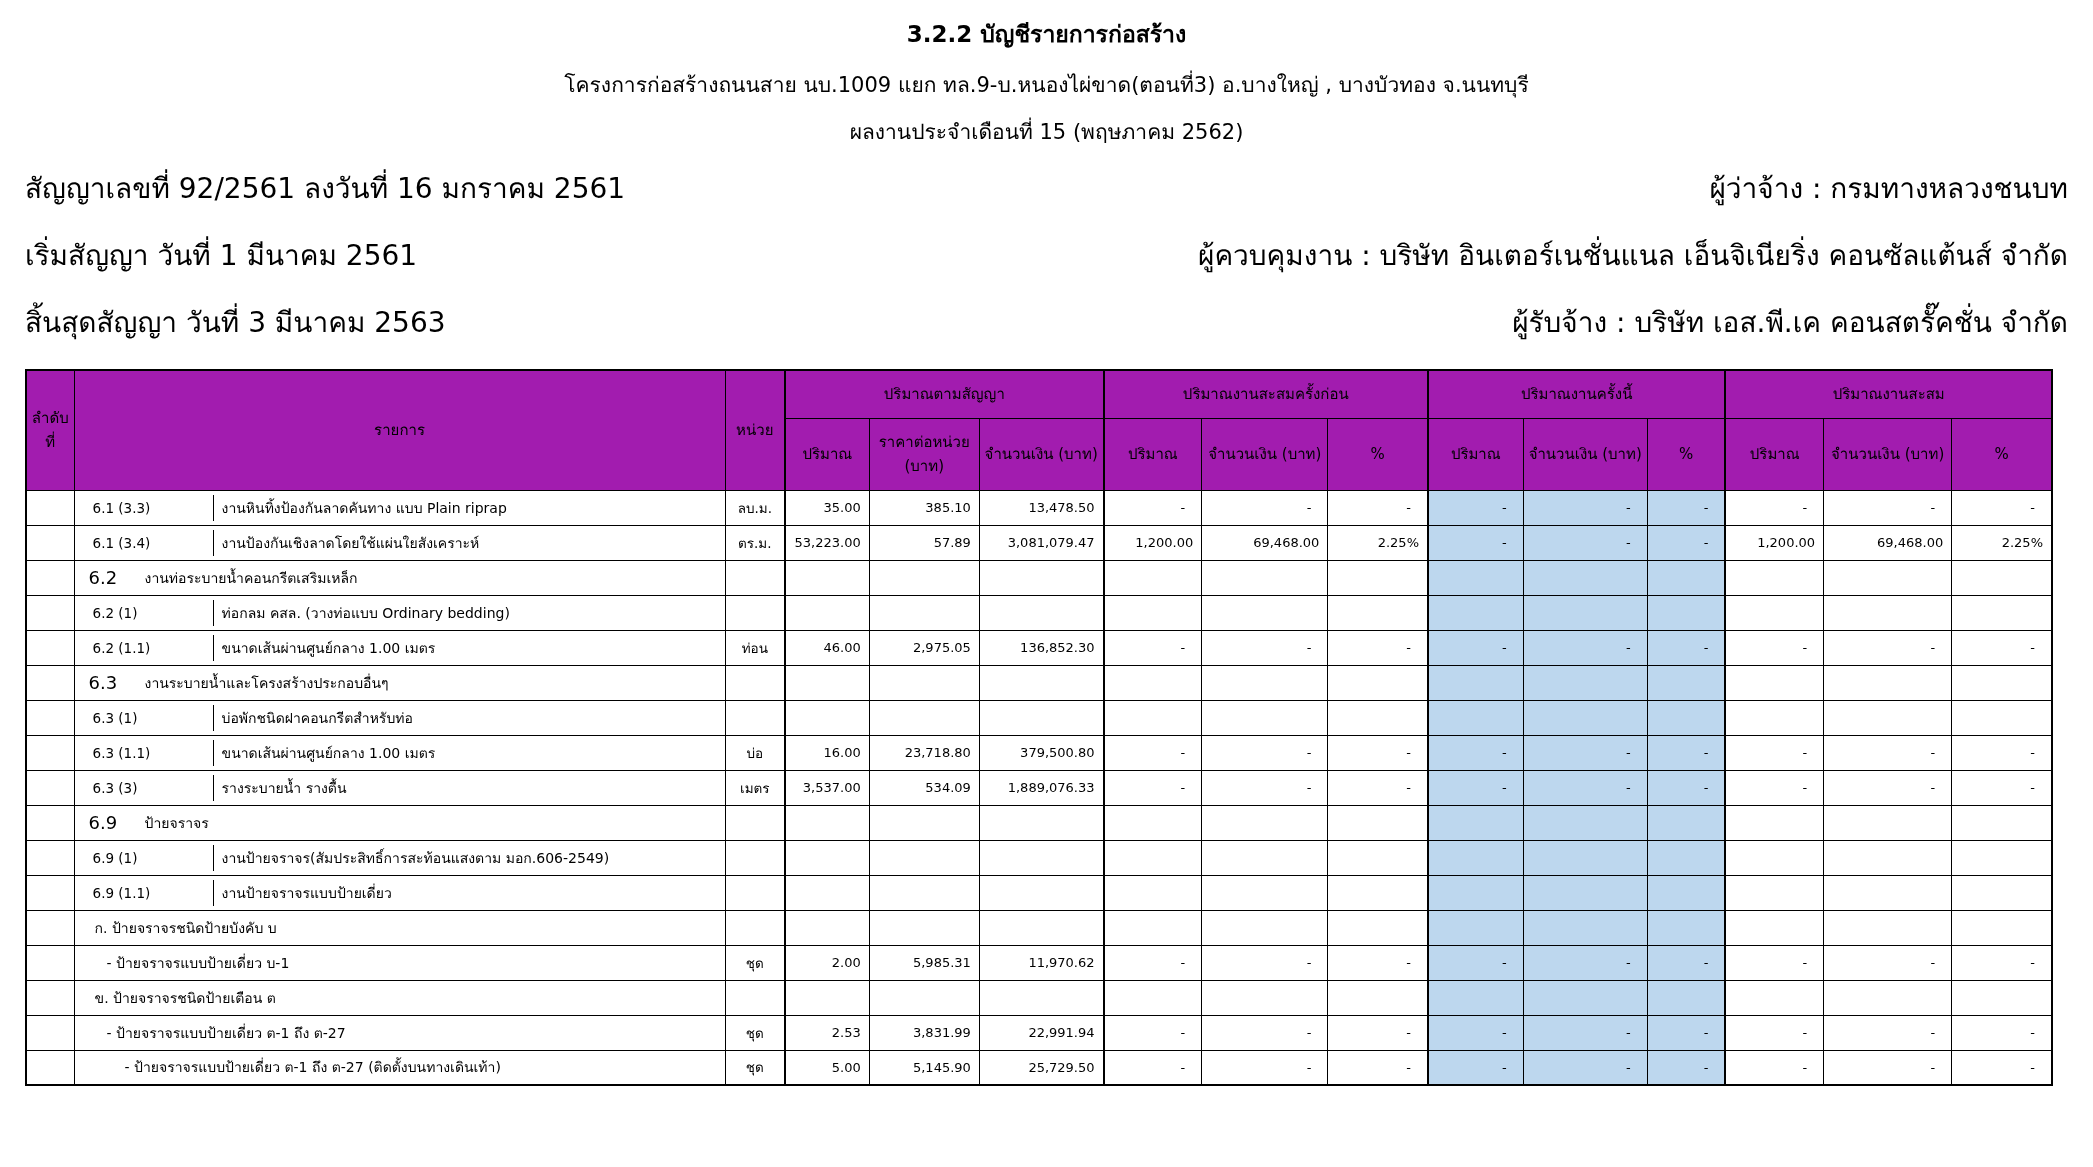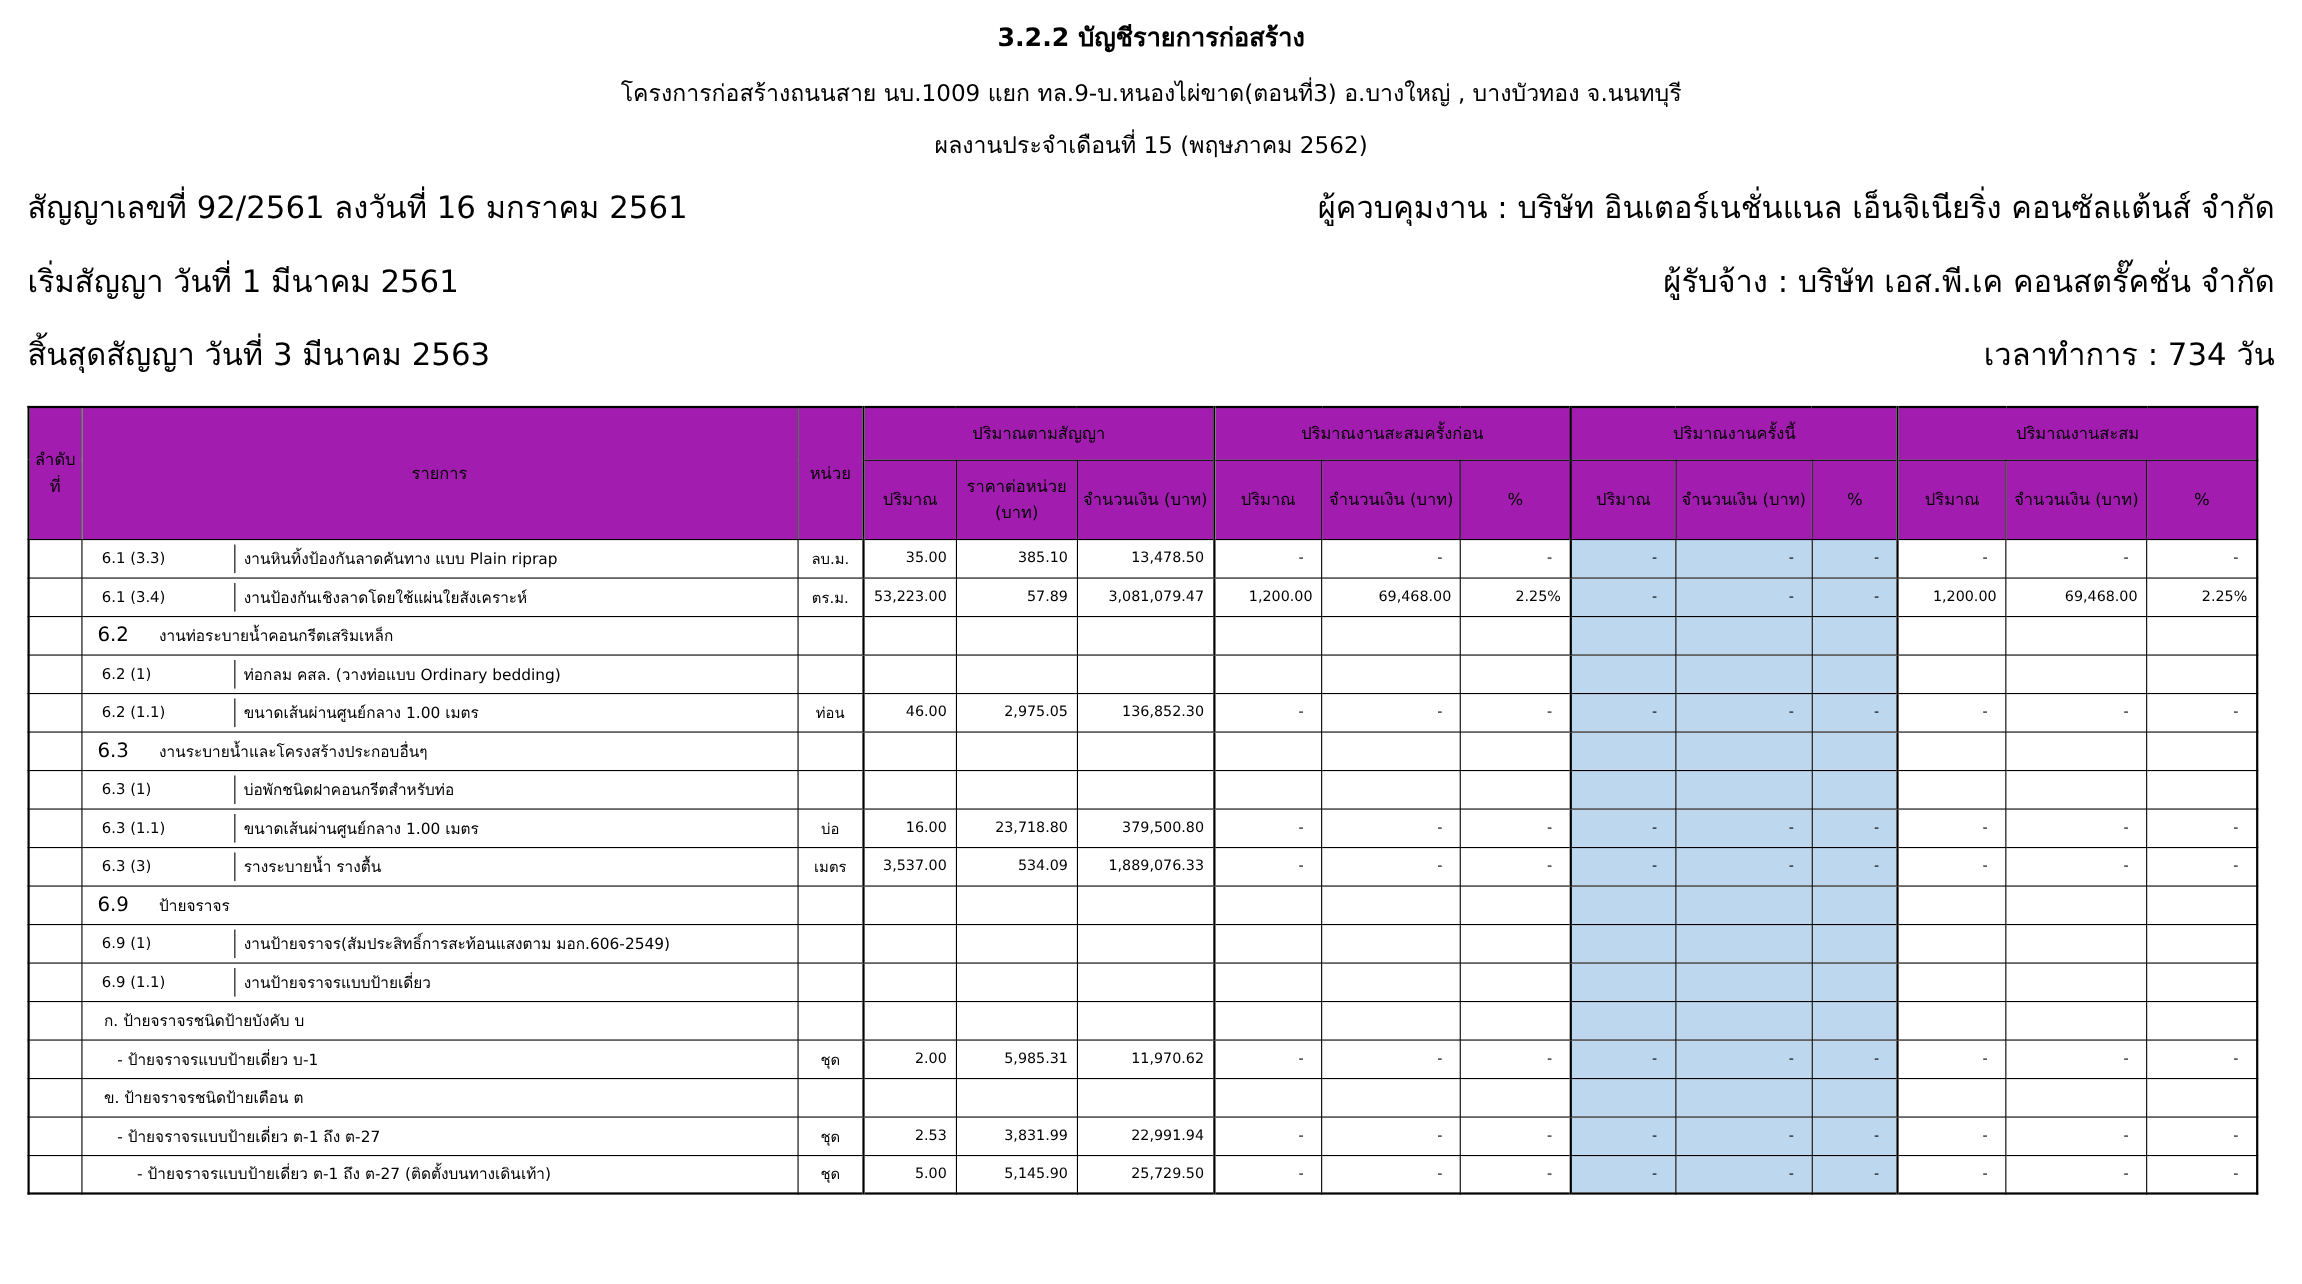--- a/index.html
+++ b/index.html
@@ -47,23 +47,23 @@
     <div class="title">3.2.2 บัญชีรายการก่อสร้าง</div>
     <div class="project">โครงการก่อสร้างถนนสาย นบ.1009 แยก ทล.9-บ.หนองไผ่ขาด(ตอนที่3) อ.บางใหญ่ , บางบัวทอง จ.นนทบุรี</div>
     <div class="period">ผลงานประจำเดือนที่ 15 (พฤษภาคม 2562)</div>
     <div class="info-grid">
       <div class="info-left">
         <div>สัญญาเลขที่ 92/2561 ลงวันที่ 16 มกราคม 2561</div>
         <div>เริ่มสัญญา  วันที่ 1 มีนาคม 2561</div>
         <div>สิ้นสุดสัญญา  วันที่ 3 มีนาคม 2563</div>
       </div>
       <div class="info-right">
+        <div>ผู้ว่าจ้าง : กรมทางหลวงชนบท</div>
         <div>ผู้ควบคุมงาน : บริษัท อินเตอร์เนชั่นแนล เอ็นจิเนียริ่ง คอนซัลแต้นส์ จำกัด</div>
         <div>ผู้รับจ้าง : บริษัท เอส.พี.เค คอนสตรั๊คชั่น จำกัด</div>
-        <div>เวลาทำการ : 734 วัน</div>
       </div>
     </div>
   </div>
 
   <table>
     <colgroup>
       <col style="width:48px">
         <col style="width:650px">
         <col style="width:60px">
       <col style="width:84px">

